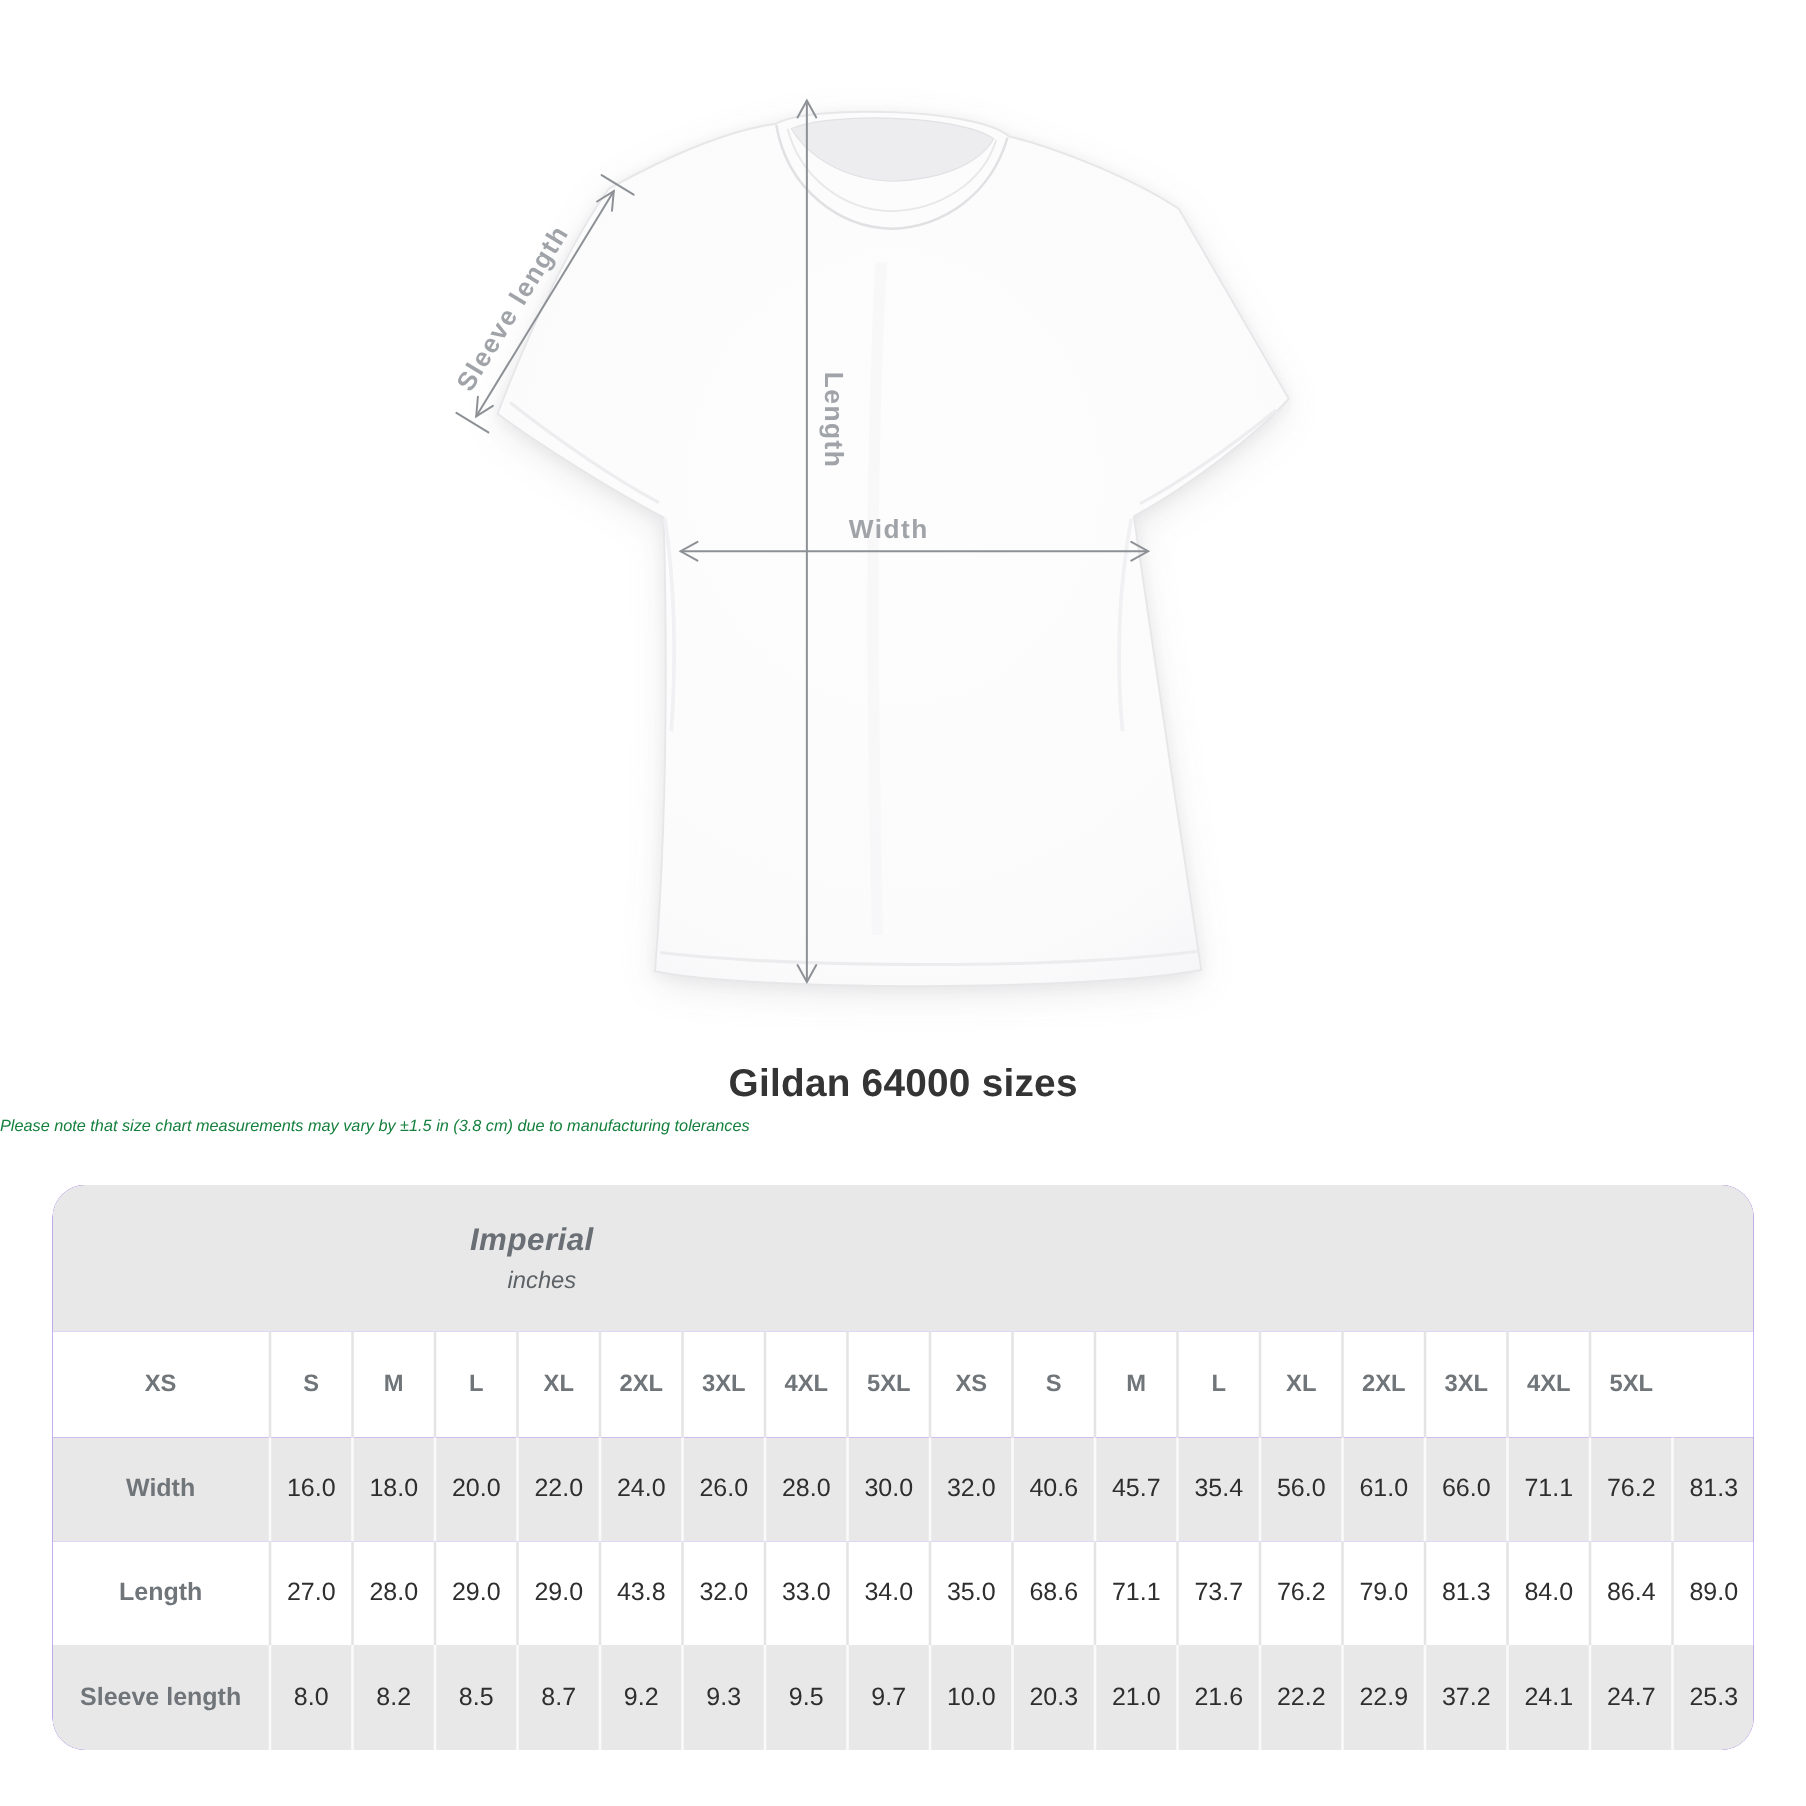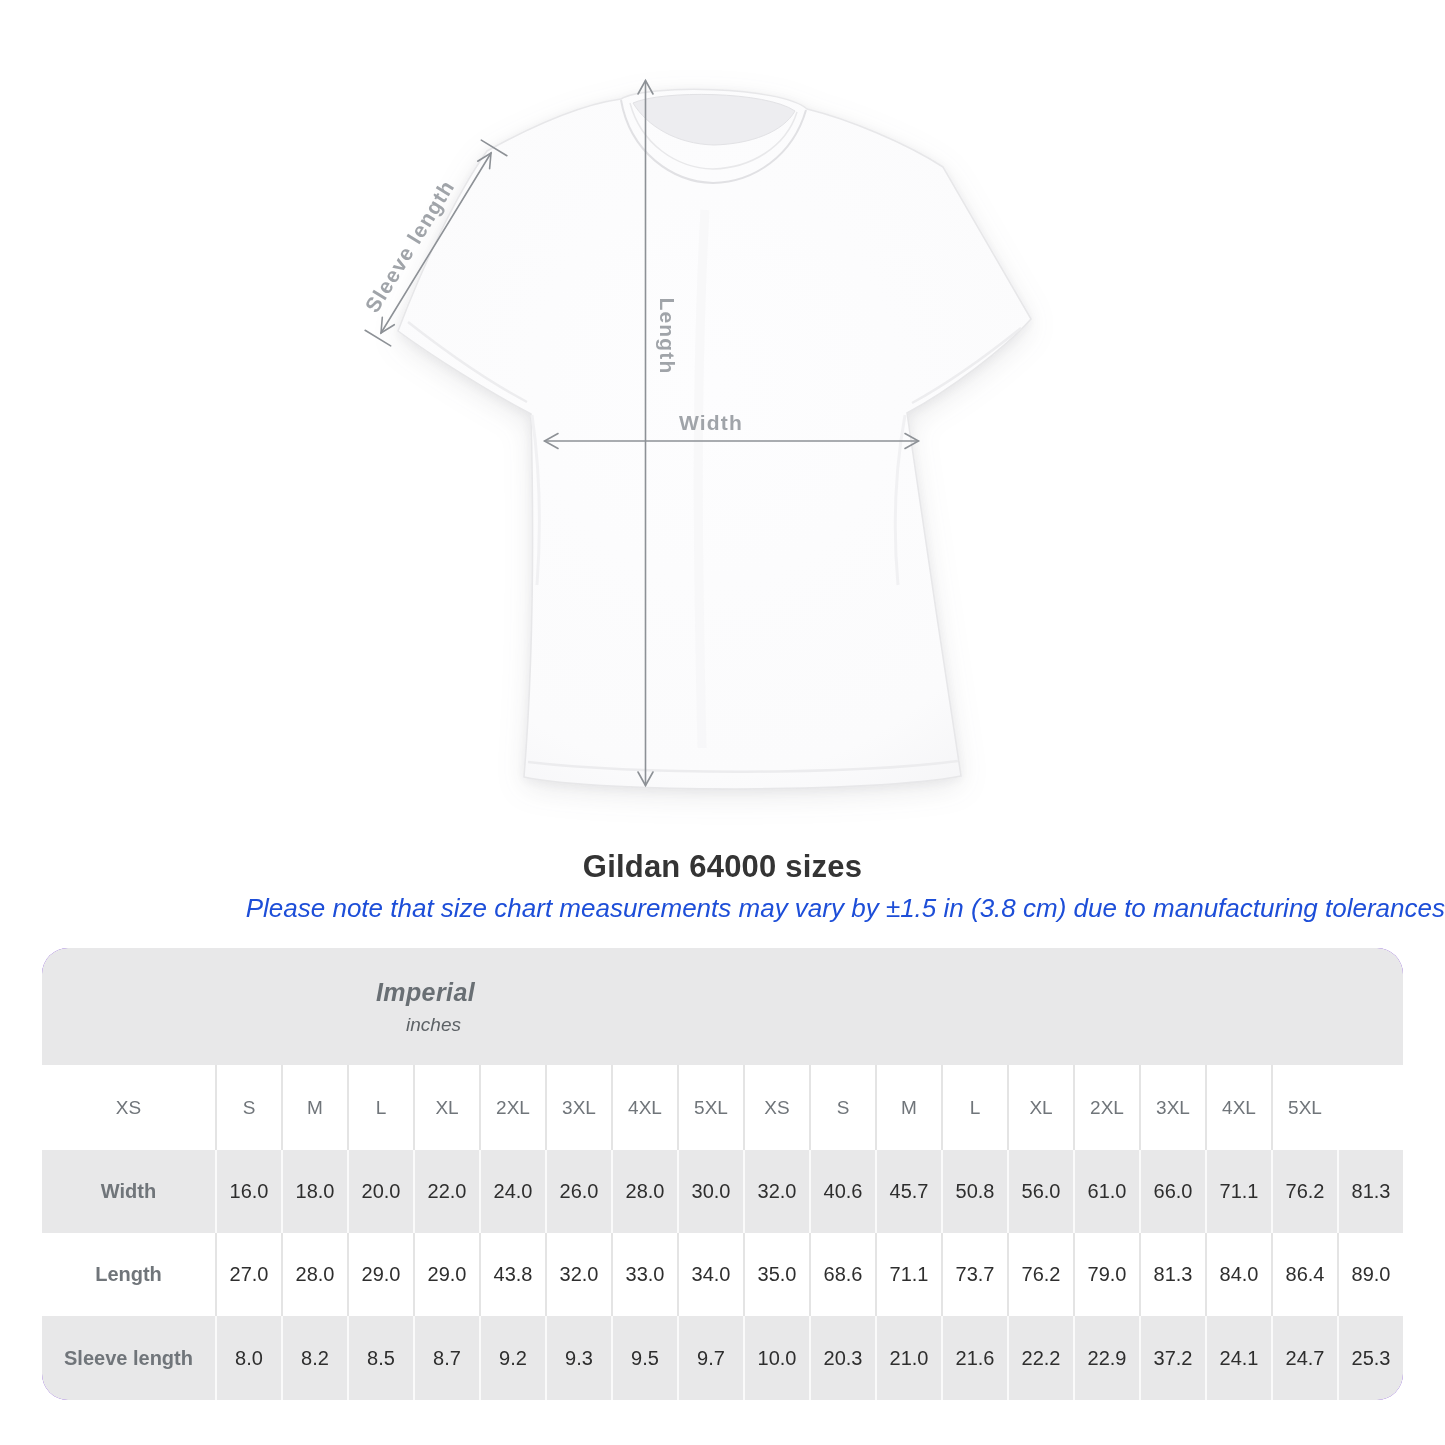--- a/index.html
+++ b/index.html
@@ -6,42 +6,42 @@
   body { width:1445px; height:1445px; font-family:"Liberation Sans", sans-serif; }
   .page { position:relative; width:1445px; height:1445px; background:#ffffff; overflow:hidden; }
 
   .diagram-svg { position:absolute; left:0; top:0; width:1445px; height:1445px; pointer-events:none; }
 
   .title {
     position:absolute; top:849px; left:0; width:100%; text-align:center;
     font-size:31px; font-weight:bold; color:#343434; letter-spacing:0.2px;
   }
   .note {
-    position:absolute; top:893px; left:0; width:100%; text-align:right;
-    font-style:italic; font-size:26px; color:#1d4ed8;
+    position:absolute; top:893px; left:0; width:100%; text-align:left;
+    font-style:italic; font-size:13px; color:#15803d;
   }
 
   .size-table {
     position:absolute; left:42px; top:948px; width:1361px; height:452px;
     border-radius:26px; overflow:hidden; background:#6d28d9;
   }
   .thead { display:grid; grid-template-columns:767px 594px; height:117px; background:#e8e8e9; }
   .thead-group { display:flex; flex-direction:column; align-items:center; justify-content:center; gap:7px; }
   .thead-title { font-size:25px; font-weight:bold; font-style:italic; color:#696f74; letter-spacing:0.4px; }
   .thead-unit  { font-size:19px; font-style:italic; color:#5d6266;margin-left:16px; }
 
   .trow { display:grid; grid-template-columns:173px repeat(18,1fr); height:83px; }
   .trow--sizes { height:85px; }
   .trow:last-child { height:84px; }
   .trow--white { background:#ffffff; --sep:#e4e4e4; }
   .trow--gray  { background:#e8e8e9; --sep:#fafafa; }
 
   .cell { display:flex; align-items:center; justify-content:center; font-size:20px; color:#2e2e2e; }
   .cell + .cell { border-left:2px solid var(--sep); }
-  .cell--head  { font-weight:normal; font-size:19px; color:#70757a;text-align:right; }
+  .cell--head  { font-weight:bold; font-size:19px; color:#70757a;text-align:right; }
   .cell--label { font-weight:bold; font-size:20px; color:#70757a; }
 
   .dim-label { font-weight:bold; fill:#a0a4a9; font-size:21px; letter-spacing:1.2px; }
   .dim-line  { stroke:#8d9196; stroke-width:1.6; fill:none; stroke-linecap:round; }
 </style>
 </head>
 <body>
 
 <div class="page">
 
@@ -146,21 +146,21 @@
           <div class="cell cell--value">18.0</div>
           <div class="cell cell--value">20.0</div>
           <div class="cell cell--value">22.0</div>
           <div class="cell cell--value">24.0</div>
           <div class="cell cell--value">26.0</div>
           <div class="cell cell--value">28.0</div>
           <div class="cell cell--value">30.0</div>
           <div class="cell cell--value">32.0</div>
           <div class="cell cell--value">40.6</div>
           <div class="cell cell--value">45.7</div>
-          <div class="cell cell--value">50.8</div>
+          <div class="cell cell--value">35.4</div>
           <div class="cell cell--value">56.0</div>
           <div class="cell cell--value">61.0</div>
           <div class="cell cell--value">66.0</div>
           <div class="cell cell--value">71.1</div>
           <div class="cell cell--value">76.2</div>
           <div class="cell cell--value">81.3</div>
         </div>
         <div class="trow trow--white">
           <div class="cell cell--label">Length</div>
           <div class="cell cell--value">27.0</div>

